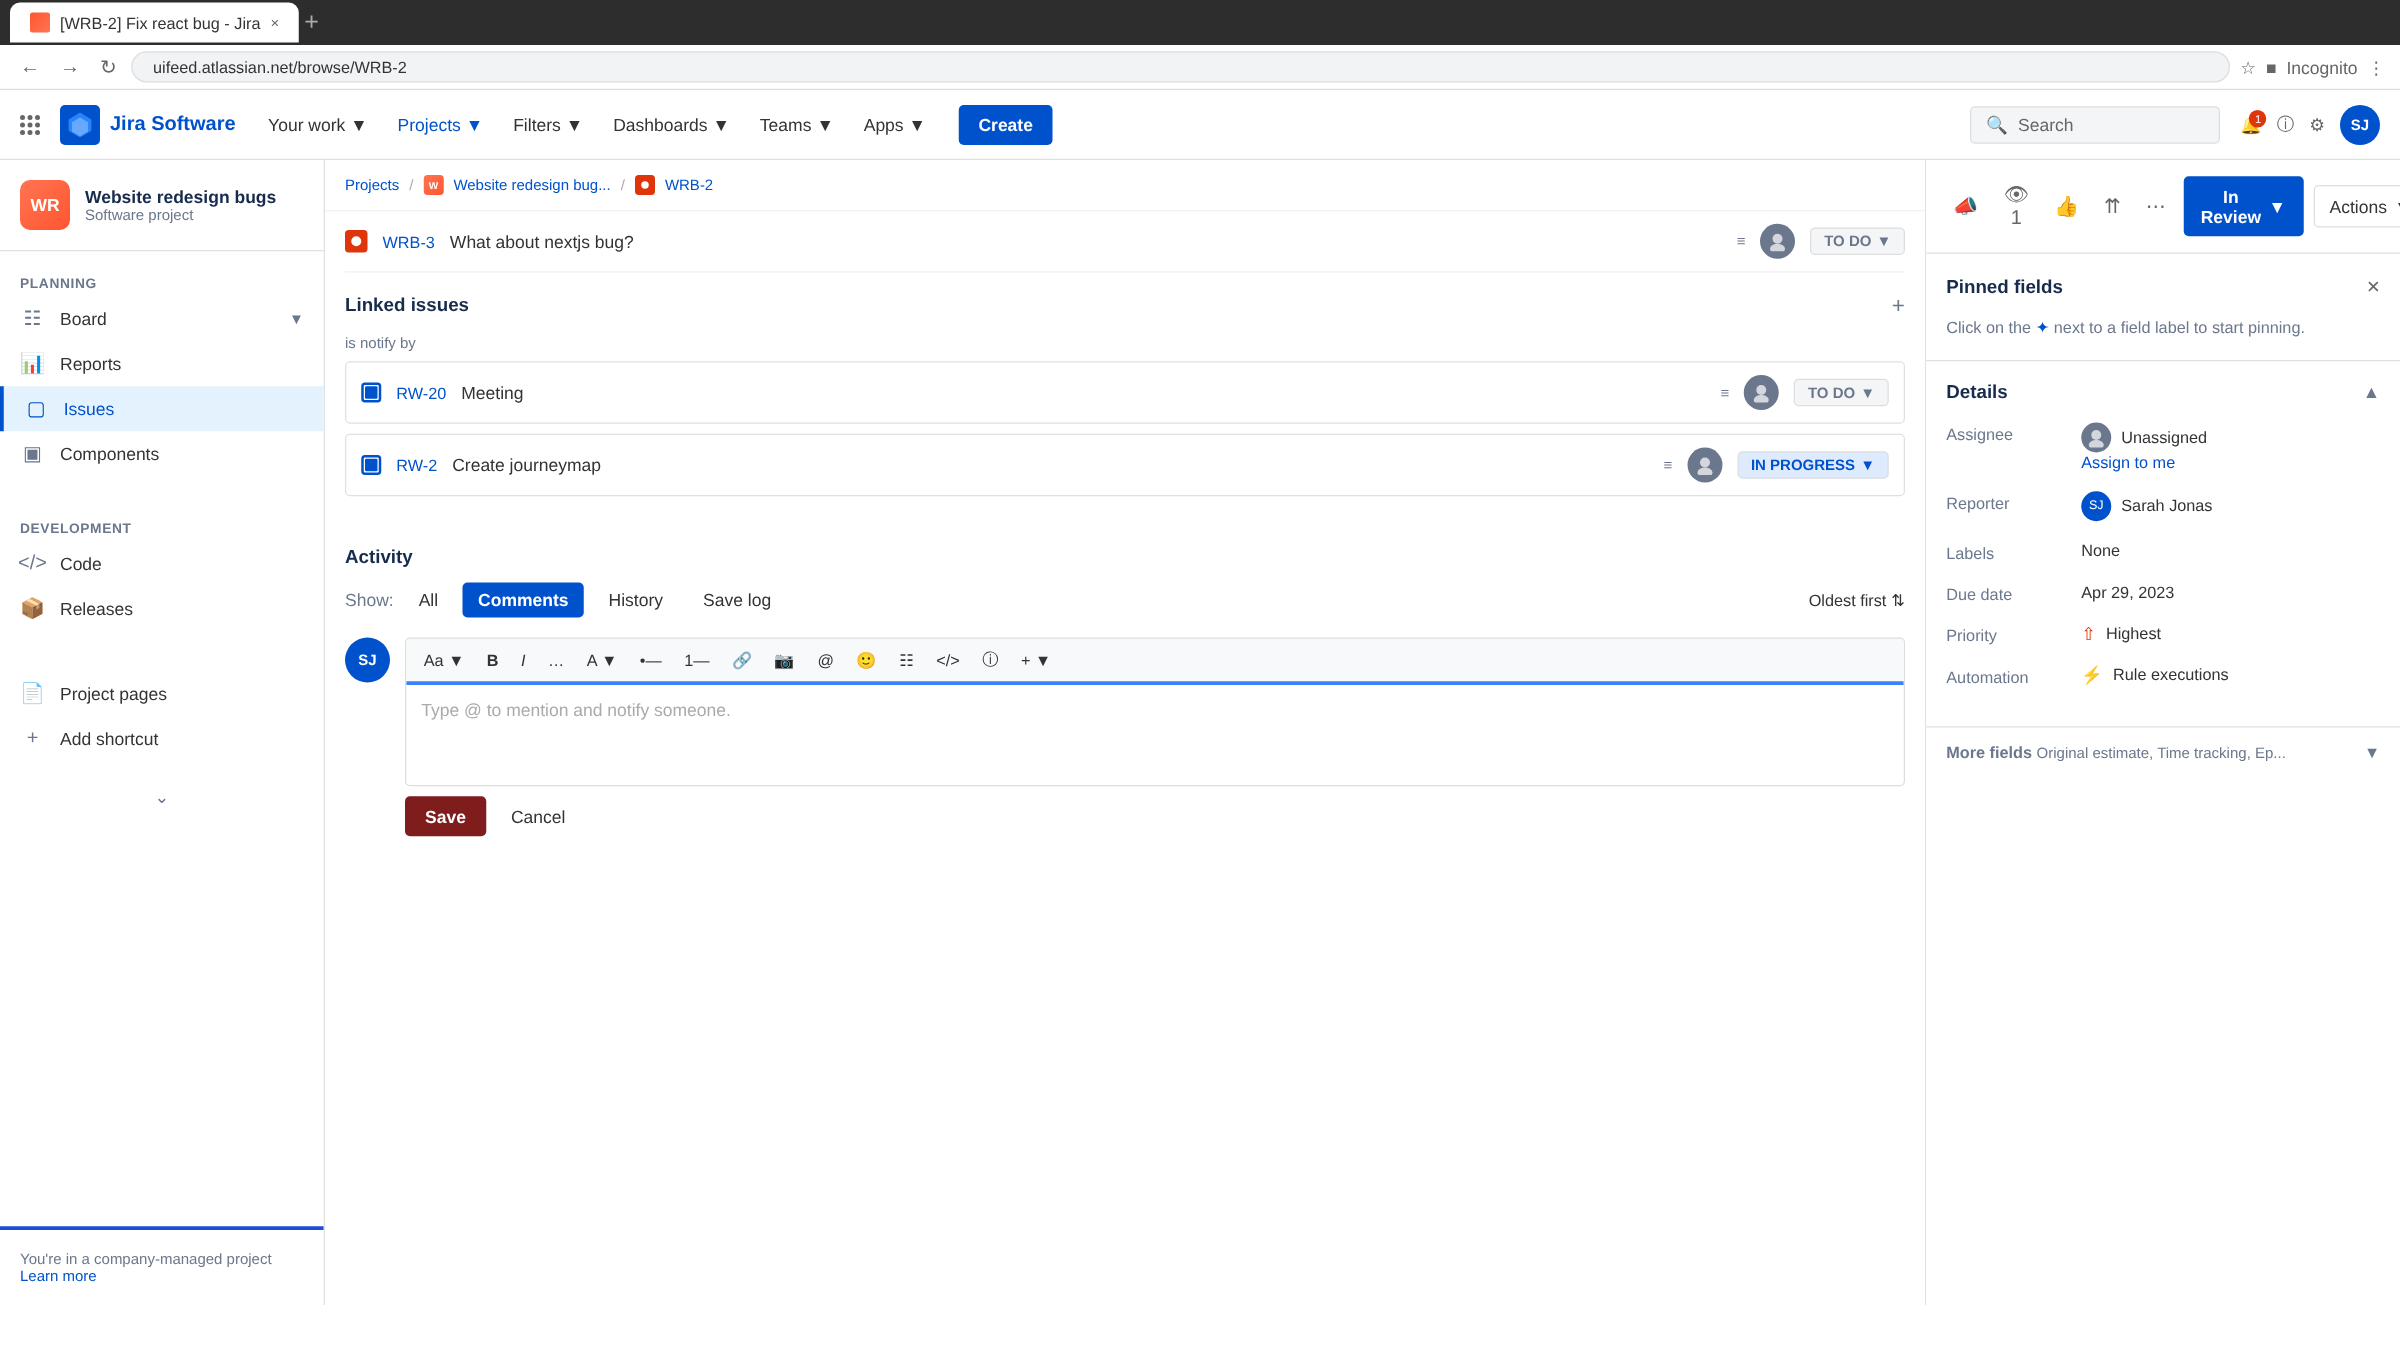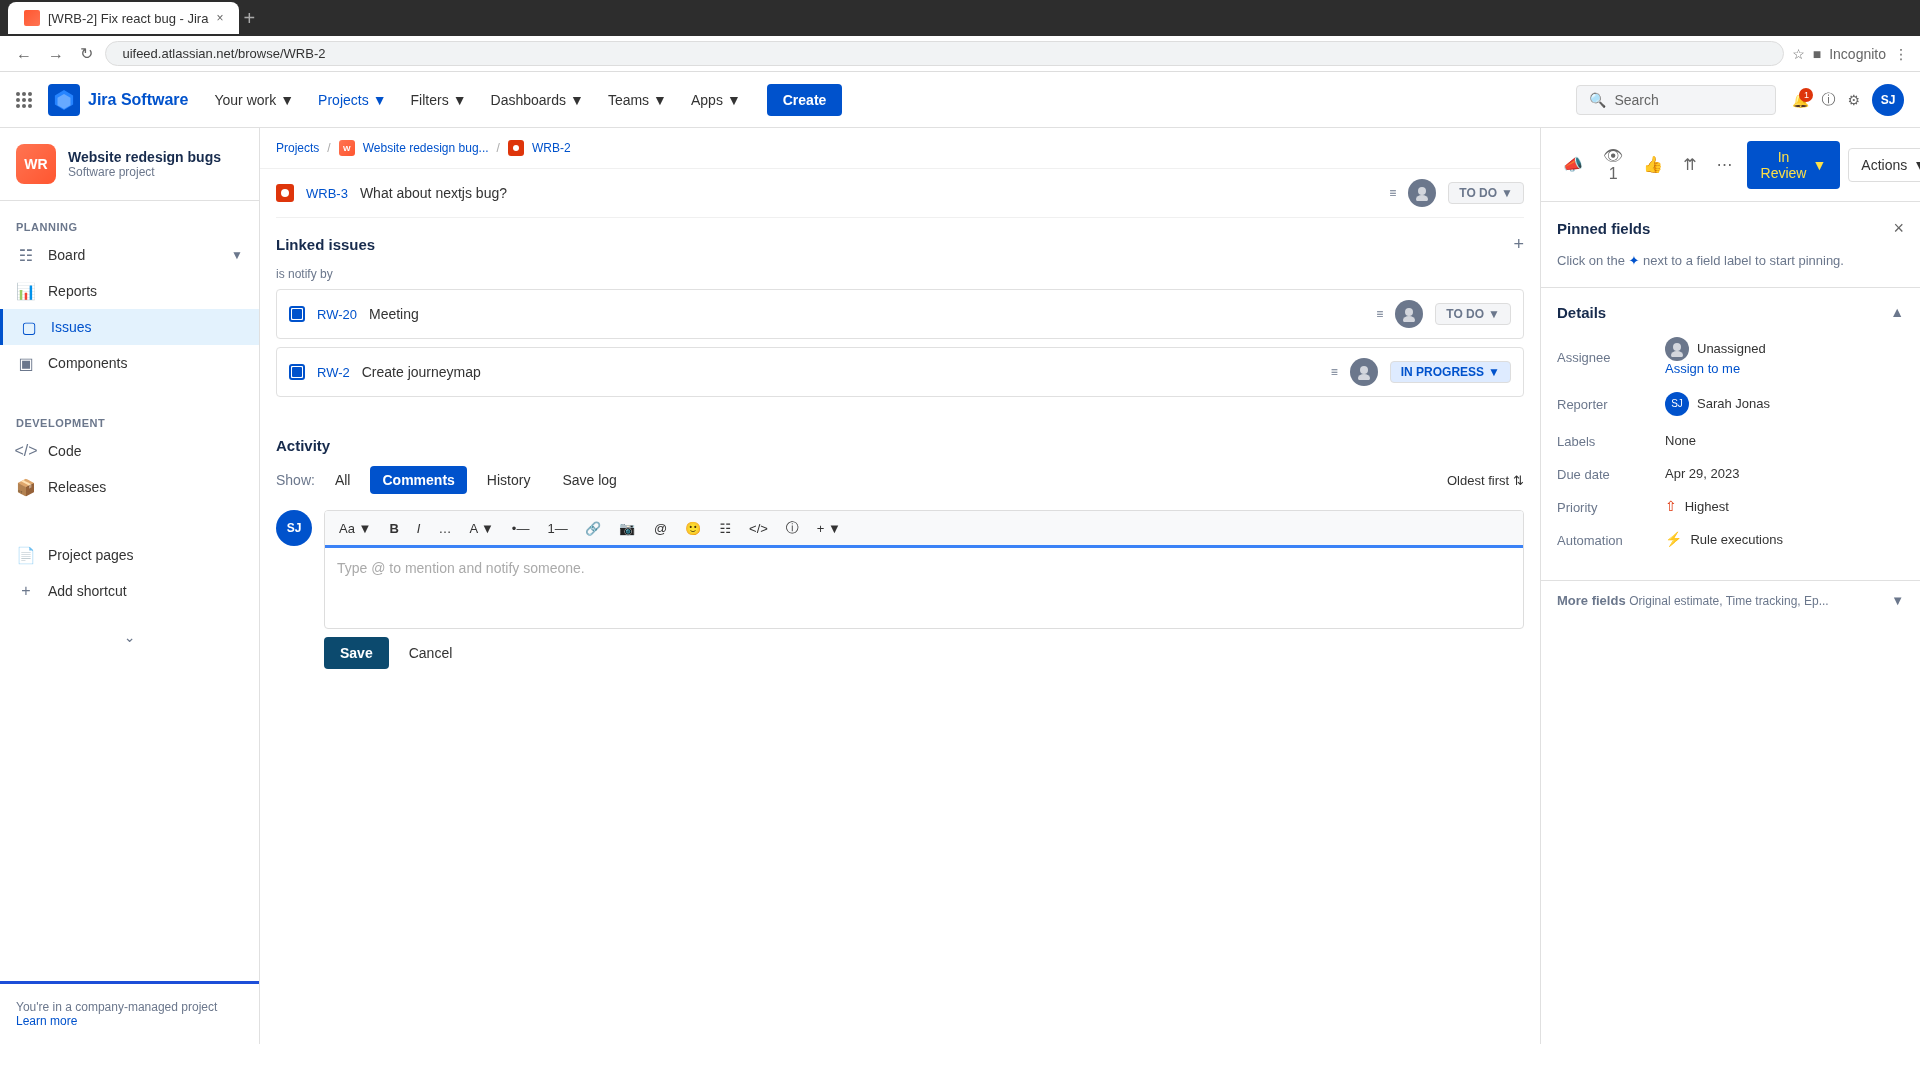--- a/index.html
+++ b/index.html
@@ -93,40 +93,40 @@
     .sort-btn { margin-left: auto; display: flex; align-items: center; gap: 4px; font-size: 13px; color: #333; cursor: pointer; }
 
     
     .comment-editor { display: flex; gap: 12px; margin-top: 12px; }
     .comment-avatar { width: 36px; height: 36px; background: #0052cc; border-radius: 50%; display: flex; align-items: center; justify-content: center; color: white; font-size: 12px; font-weight: 600; flex-shrink: 0; }
     .editor-wrapper { flex: 1; border: 1px solid #ddd; border-radius: 4px; overflow: hidden; }
     .editor-toolbar { display: flex; align-items: center; gap: 6px; padding: 6px 8px; border-bottom: 3px solid #3b82f6; background: #f8f9fa; flex-wrap: wrap; }
     .toolbar-btn { background: none; border: none; cursor: pointer; color: #333; padding: 2px 6px; border-radius: 3px; font-size: 13px; display: flex; align-items: center; }
     .editor-content { padding: 12px; min-height: 80px; color: #aaa; font-size: 14px; }
     .editor-actions { padding: 8px 0; display: flex; gap: 8px; }
-    .btn-save { background: #0c4a6e; color: white; border: none; border-radius: 4px; padding: 8px 16px; font-size: 14px; font-weight: 600; cursor: pointer; text-align: right; }
+    .btn-save { background: #7f1d1d; color: white; border: none; border-radius: 4px; padding: 8px 16px; font-size: 14px; font-weight: 600; cursor: pointer; text-align: right; }
     .btn-cancel { background: none; border: none; color: #333; padding: 8px 12px; font-size: 14px; cursor: pointer; border-radius: 4px; }
 
     
     .right-panel { width: 380px; border-left: 1px solid #e0e0e0; background: #fff; overflow-y: auto; flex-shrink: 0; }
     .right-panel-actions { display: flex; align-items: center; gap: 8px; padding: 12px 16px; border-bottom: 1px solid #e0e0e0; }
     .action-icon-btn { background: none; border: none; cursor: pointer; color: #666; padding: 6px; border-radius: 4px; font-size: 16px; display: flex; align-items: center; }
-    .btn-status { background: #0052cc; color: #fde047; border: none; border-radius: 4px; padding: 8px 14px; font-size: 14px; font-weight: 400; cursor: pointer; display: flex; align-items: center; gap: 6px; }
+    .btn-status { background: #0052cc; color: #ffffff; border: none; border-radius: 4px; padding: 8px 14px; font-size: 14px; font-weight: 700; cursor: pointer; display: flex; align-items: center; gap: 6px; }
     .btn-actions { background: none; border: 1px solid #ddd; color: #333; border-radius: 4px; padding: 8px 12px; font-size: 14px; cursor: pointer; display: flex; align-items: center; gap: 6px; }
     .right-panel-section { padding: 16px; }
     .pinned-fields-header { display: flex; align-items: center; justify-content: space-between; margin-bottom: 12px; }
     .pinned-fields-title { font-size: 15px; font-weight: 600; color: #172b4d; }
     .close-btn { background: none; border: none; cursor: pointer; color: #666; font-size: 18px; }
     .pinned-fields-text { font-size: 13px; color: #6b778c; line-height: 1.5; }
     .pinned-icon { color: #0052cc; }
     .details-section { padding: 16px; border-top: 1px solid #e0e0e0; }
     .details-header { display: flex; align-items: center; justify-content: space-between; margin-bottom: 16px; cursor: pointer; }
     .details-title { font-size: 15px; font-weight: 600; color: #172b4d; }
     .details-chevron { color: #6b778c; font-size: 14px; }
-    .detail-row { display: flex; align-items: center; gap: 8px; margin-bottom: 16px; }
+    .detail-row { display: flex; align-items: flex-start; gap: 8px; margin-bottom: 16px; }
     .detail-label { width: 100px; font-size: 13px; color: #6b778c; flex-shrink: 0; padding-top: 2px; }
     .detail-value { font-size: 13px; color: #333; flex: 1; }
     .detail-value.link { color: #0052cc; cursor: pointer; }
     .detail-assignee { display: flex; align-items: center; gap: 8px; }
     .assignee-avatar { width: 24px; height: 24px; background: #6b778c; border-radius: 50%; display: flex; align-items: center; justify-content: center; color: white; font-size: 10px; }
     .reporter-avatar { width: 24px; height: 24px; background: #0052cc; border-radius: 50%; display: flex; align-items: center; justify-content: center; color: white; font-size: 10px; }
     .priority-icon { color: #de350b; font-size: 14px; }
     .automation-icon { color: #ffc400; font-size: 14px; }
     .more-fields { font-size: 13px; color: #6b778c; padding: 12px 16px; border-top: 1px solid #e0e0e0; display: flex; align-items: center; justify-content: space-between; cursor: pointer; }
     .more-fields-chevron { color: #6b778c; }

